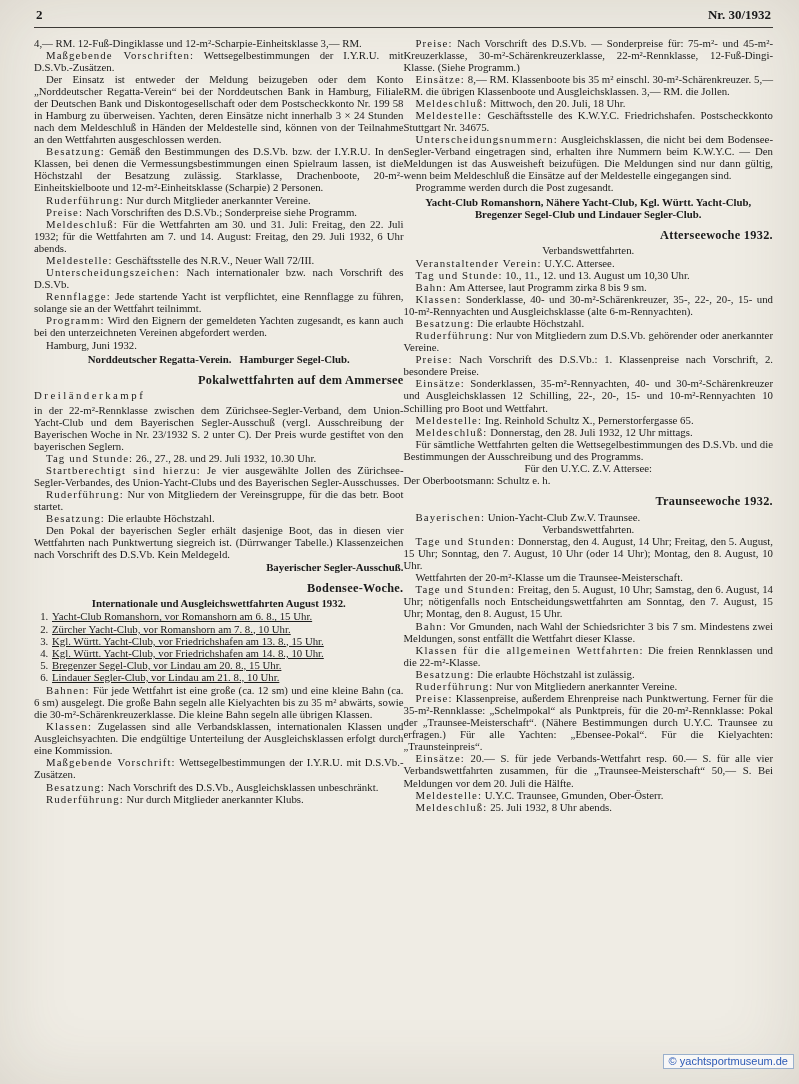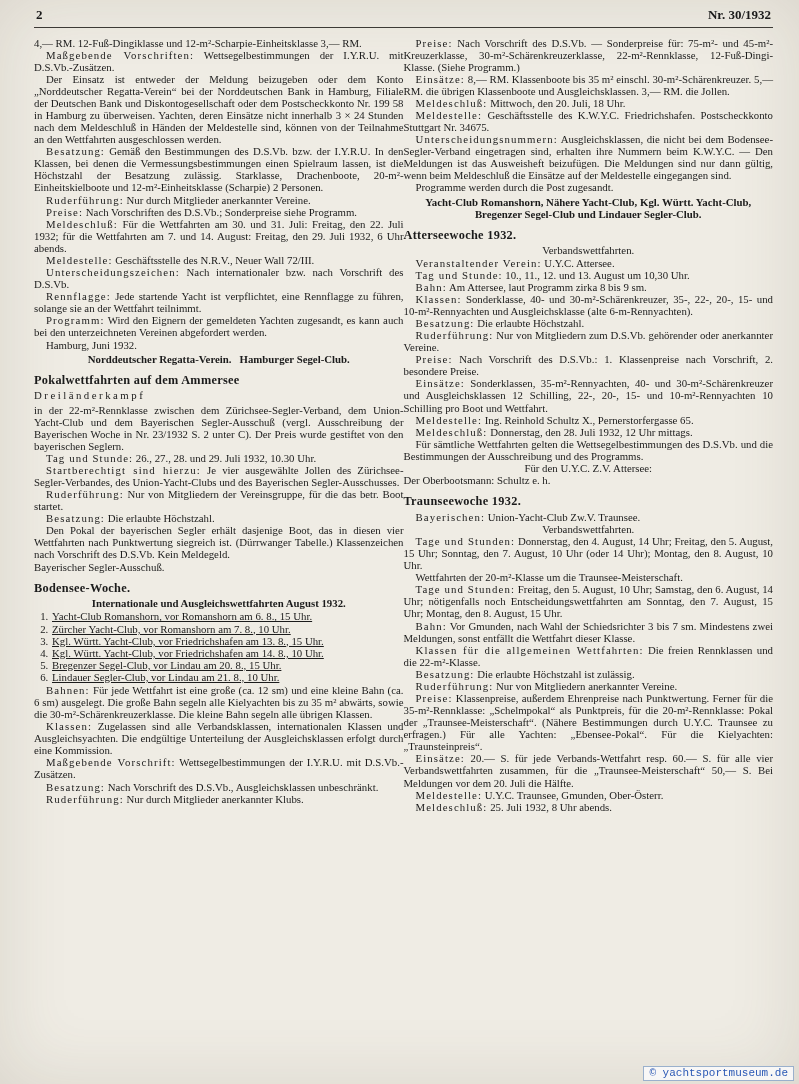--- a/index.html
+++ b/index.html
@@ -22,33 +22,33 @@
     font-weight:bold;font-size:13px;
     padding:2px 2px 3px 2px;
   }
   .header-rule{border-bottom:1.4px solid #3c3a36;margin:1px 0 9px 0;}
   .cols{display:flex;}
   .col{flex:1;min-width:0;}
   .blk{margin:0;text-align:justify;}
   .para{text-indent:12px;}
   .cont{text-indent:0;}
   .heading{
-    text-align:left;font-weight:bold;font-size:12.3px;
+    text-align:right;font-weight:bold;font-size:12.3px;
     text-indent:0;margin:9px 0 2px 0;letter-spacing:.3px;
   }
   .sub{text-align:left;letter-spacing:2.5px;text-indent:0;margin:1px 0 2px 0;}
   .center{text-align:center;text-indent:0;}
   .centerbold{text-align:center;font-weight:bold;text-indent:0;margin-top:2px;}
-  .rightbold{text-align:left;font-weight:normal;text-indent:0;}
+  .rightbold{text-align:right;font-weight:bold;text-indent:0;}
   .lbl{letter-spacing:1.1px;}
   .num-list{margin:1px 0;padding-left:17px;}
   .num-list li{text-align:justify;padding-left:1px;text-decoration:underline;}
   .watermark{
-    position:absolute;right:5px;bottom:3px;
-    font-family:Liberation Mono, monospace;
+    position:absolute;right:5px;bottom:15px;
+    font-family:Liberation Sans, sans-serif;
     font-size:11px;color:#2b59b5;
     background:rgba(250,250,252,.85);
     border:1px solid #9ab0cc;
     padding:0 5px 1px 5px;
     text-align:center;
   }
 </style>
 </head>
 <body>
 

